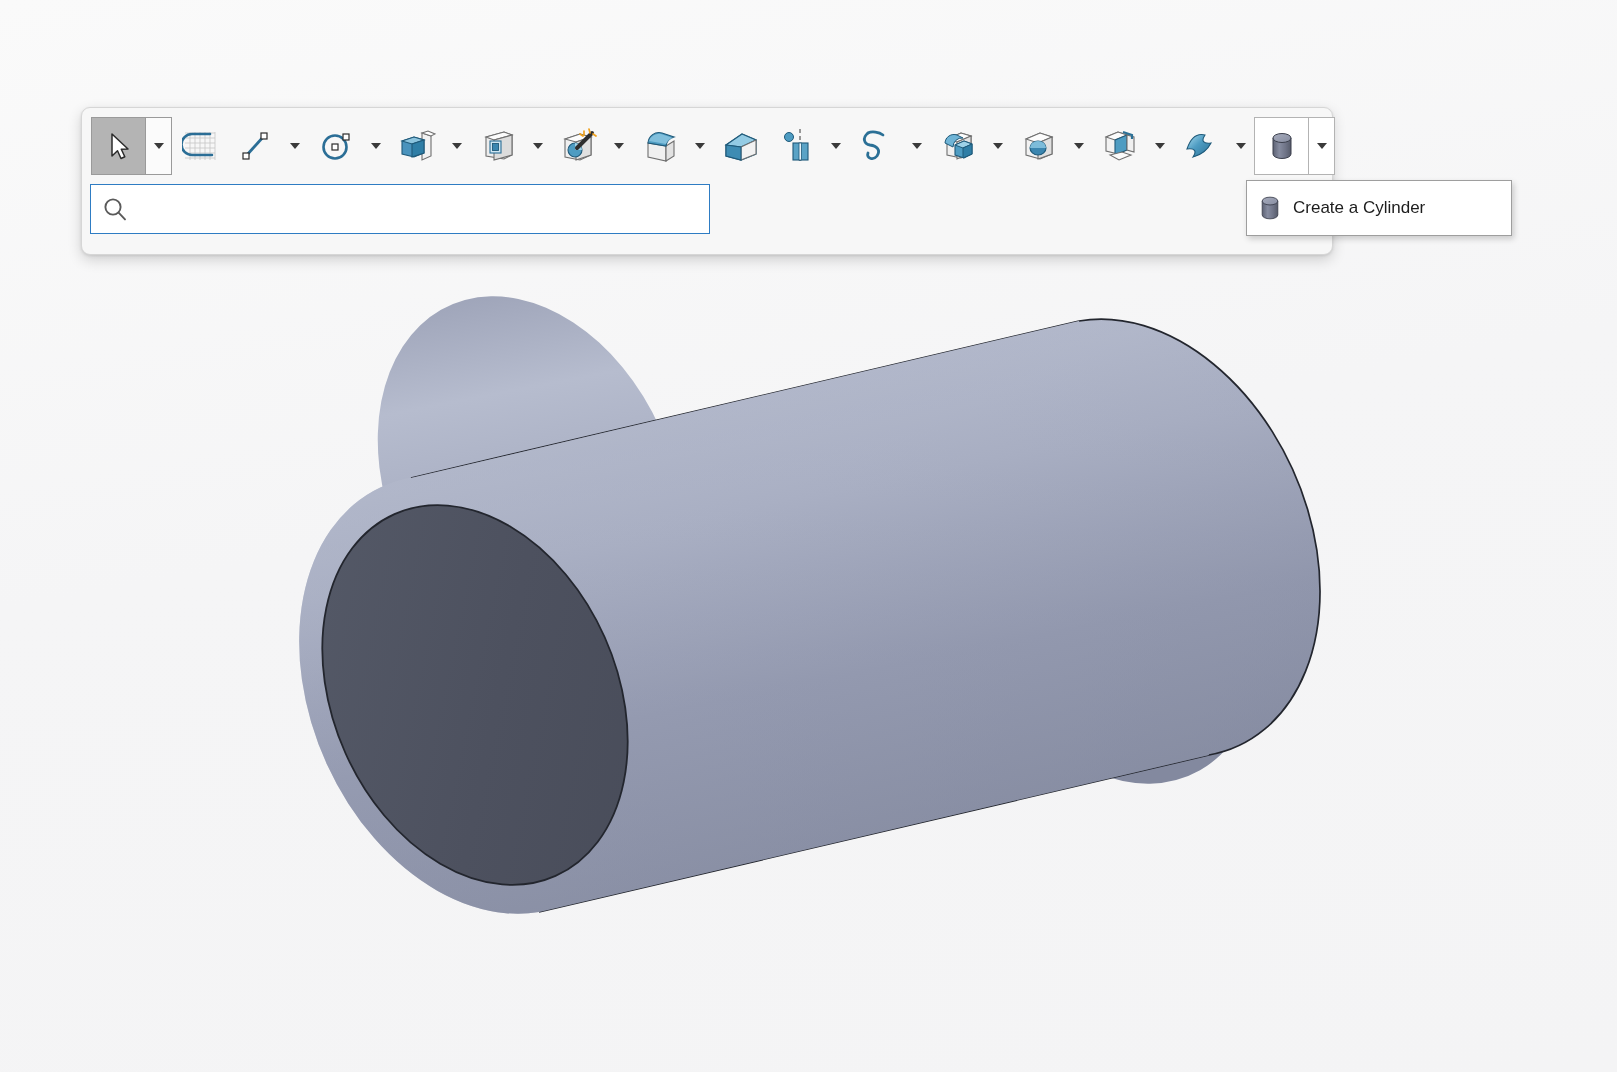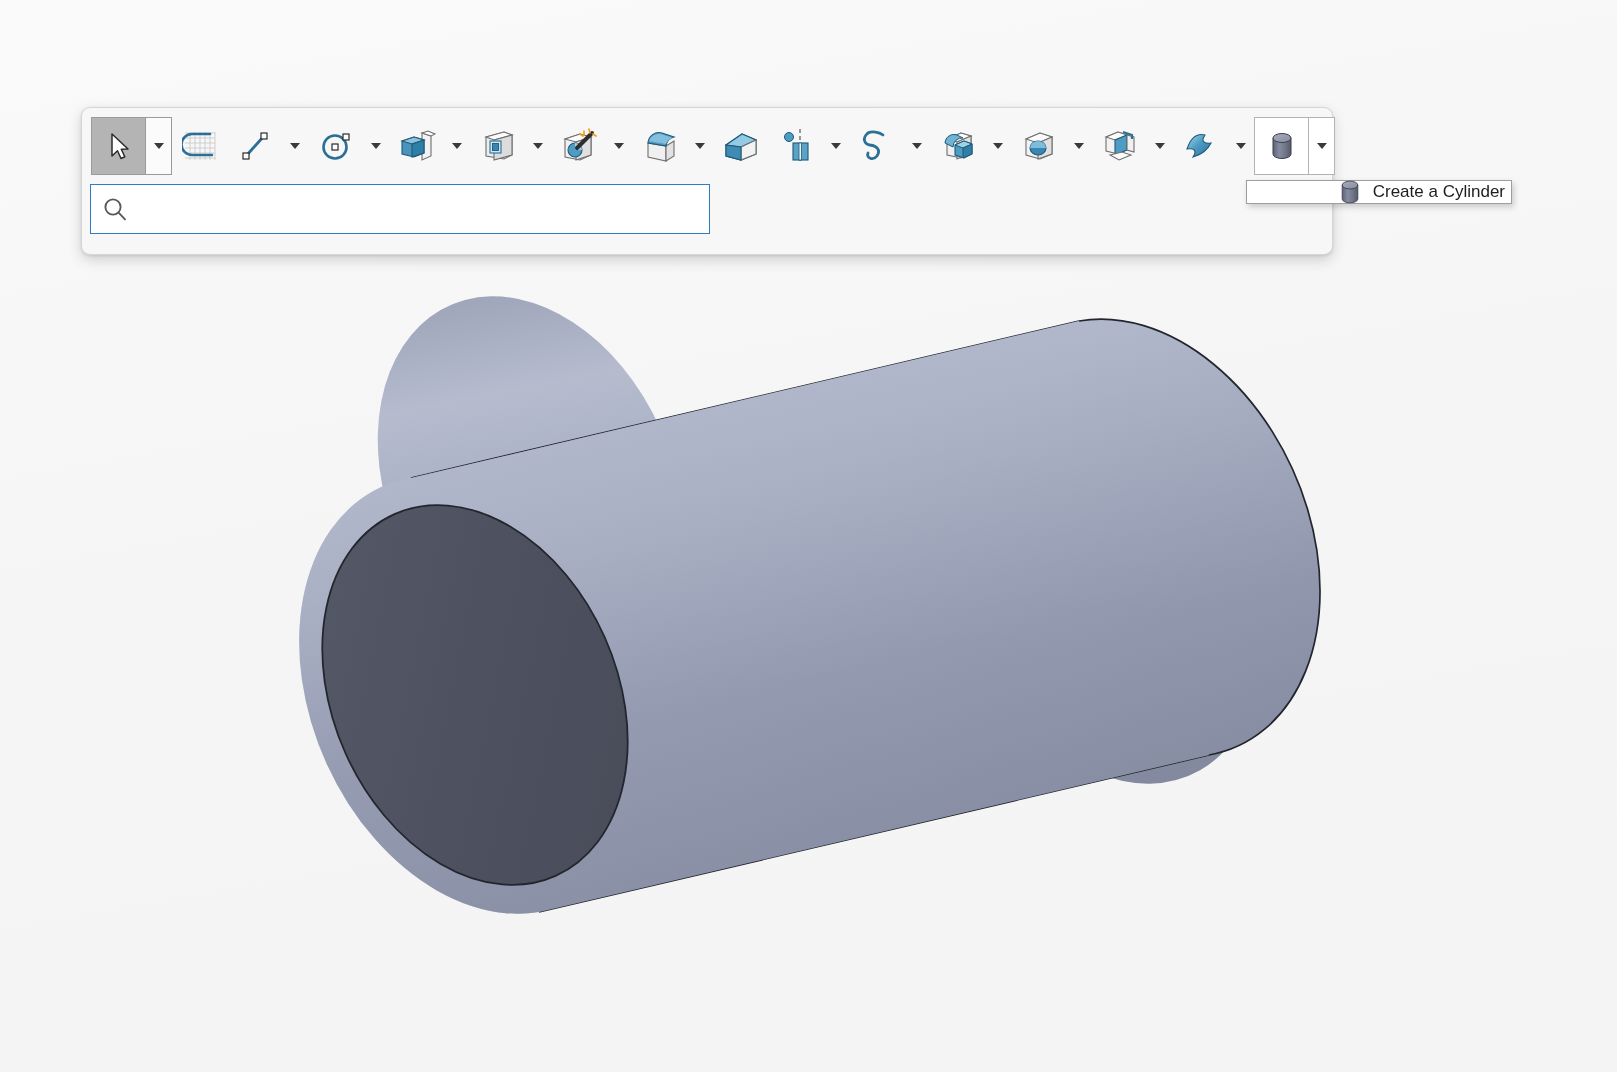--- a/index.html
+++ b/index.html
@@ -104,29 +104,28 @@
   #search-icon-wrap {
     width: 48px; height: 100%;
     display: flex; align-items: center; justify-content: center;
     cursor: pointer;
   }
 
   
   #tooltip {
     position: absolute;
     left: 1246px; top: 180px;
-    width: 266px; height: 24px;
+    width: 266px; height: 56px;
     background: #ffffff;
     border: 1px solid #9e9e9e;
     display: flex;
     align-items: center;
     padding: 0 6px;
     box-shadow: 2px 3px 6px rgba(0,0,0,0.18);
     z-index: 30;
-    justify-content: flex-end;
   }
   #tooltip .tt-icon { width: 34px; display: flex; align-items: center; justify-content: center; }
   #tooltip .tt-label {
     font-size: 17px;
     color: #1d1d1d;
     padding-left: 6px;
     white-space: nowrap;
   }
 </style>
 </head>

